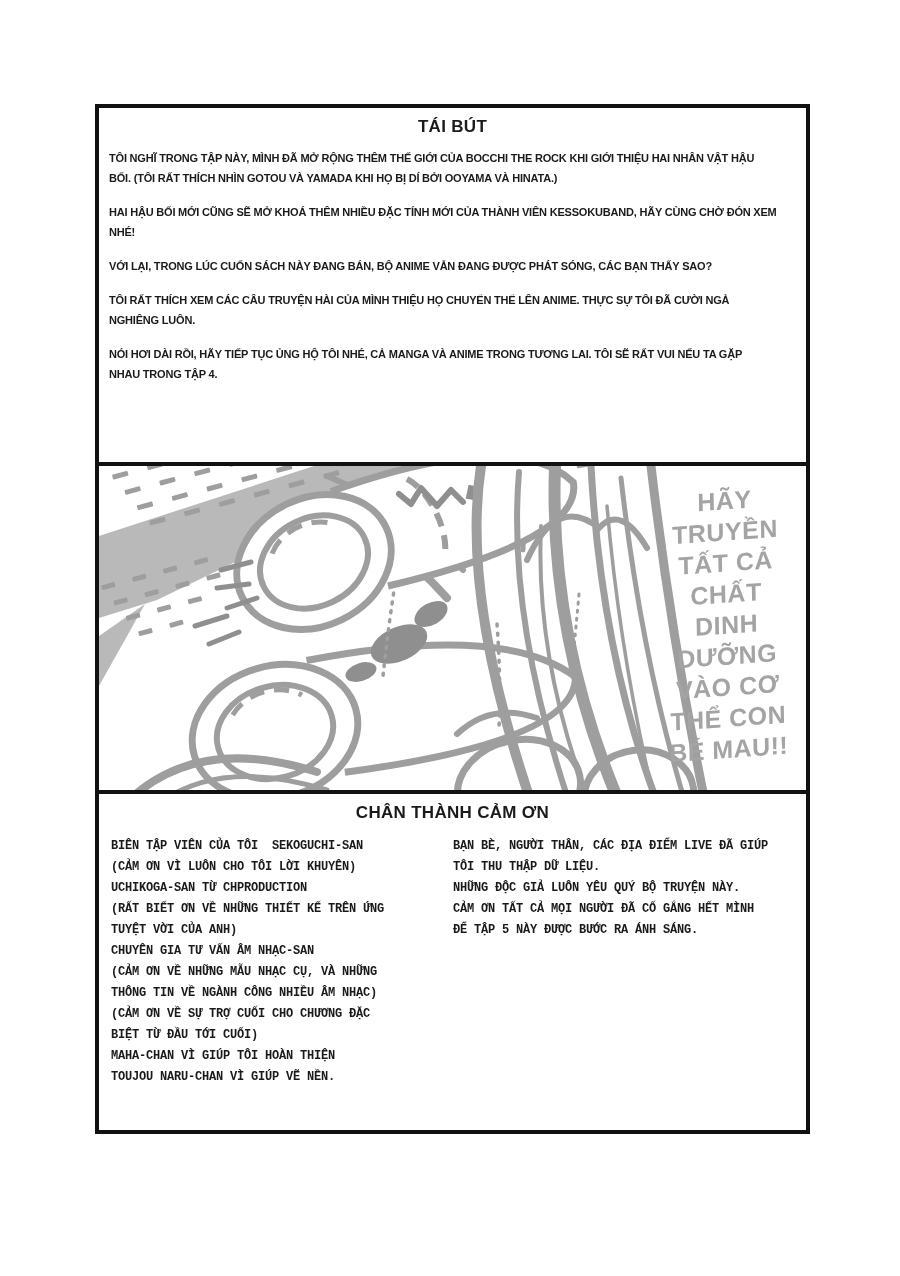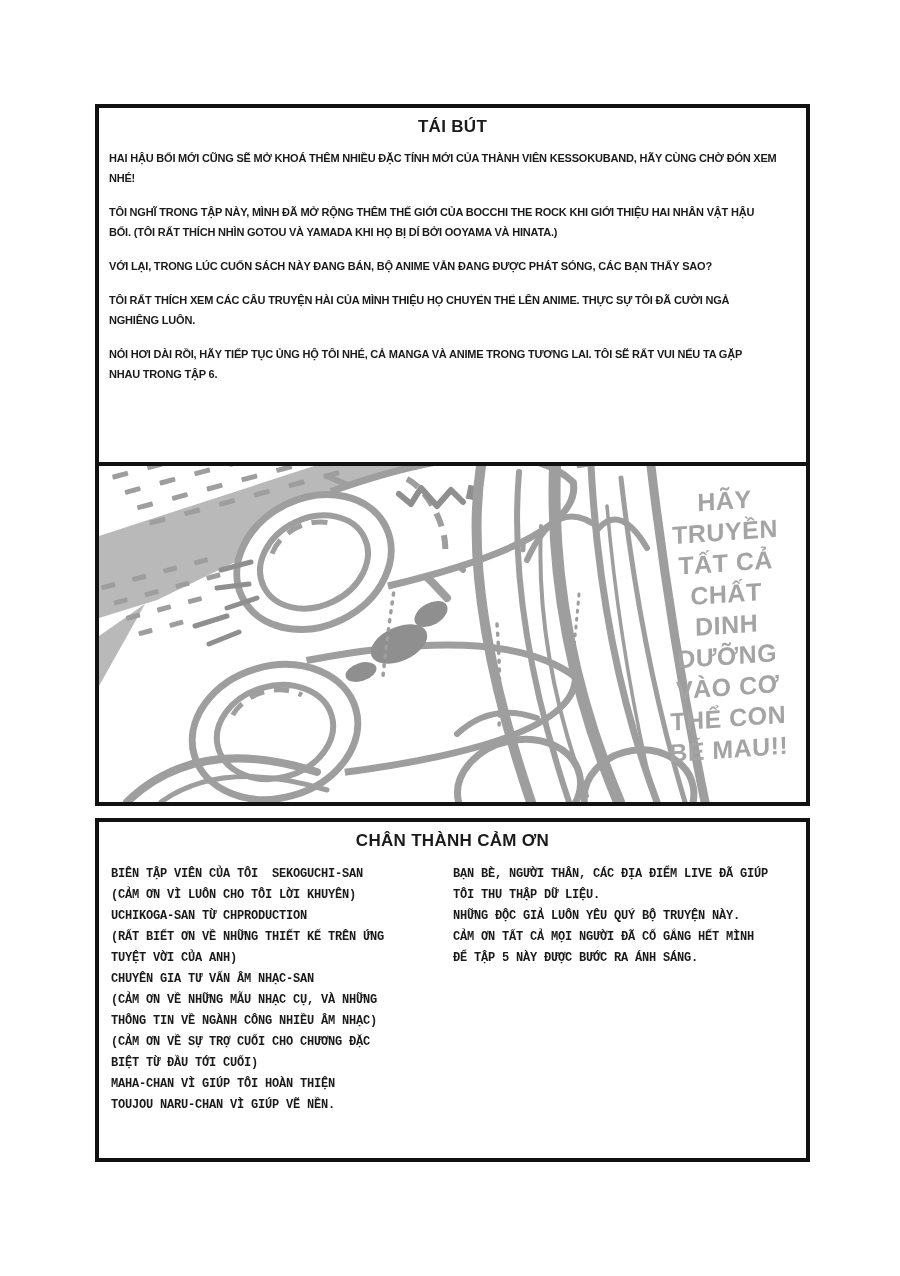--- a/index.html
+++ b/index.html
@@ -7,21 +7,21 @@
     --art-gray:#9e9e9e; --art-gray-light:#b9b9b9; --art-gray-dark:#8f8f8f;
     --caption-gray:#a4a4a4;
   }
   html,body{margin:0;padding:0;}
   body{background:#fff;font-family:"Liberation Sans","DejaVu Sans",sans-serif;}
   .page{position:relative;width:900px;height:1276px;background:var(--page-bg);overflow:hidden;}
   .panel{position:absolute;left:95px;width:715px;border:4px solid var(--border);
          background:#fff;box-sizing:border-box;overflow:hidden;}
   .panel-postscript{top:104px;height:413px;padding:6px 10px;}
   .panel-illustration{top:462px;height:344px;padding:0;}
-  .panel-thanks{top:818px;height:344px;padding:6px 12px;}
+  .panel-thanks{top:790px;height:344px;padding:6px 12px;}
   .box-title{text-align:center;font-weight:bold;font-size:17px;line-height:26px;
              color:var(--text);letter-spacing:0.3px;}
   .panel-postscript .box-title{margin-bottom:8px;}
   .panel-thanks .box-title{margin-bottom:10px;}
   .para-list .para{white-space:pre;font-weight:bold;font-size:11px;line-height:20px;
                    letter-spacing:-0.2px;color:var(--text);margin:0 0 14px 0;}
   .para-list .para:last-child{margin-bottom:0;}
   .columns{display:flex;align-items:flex-start;font-family:Liberation Mono, monospace;}
   .col{font-weight:bold;font-size:12px;line-height:21px;letter-spacing:-0.2px;color:var(--text);}
   .col-left{width:332px;margin-right:10px;flex:none;}
@@ -34,29 +34,29 @@
   .caption .cap-line{white-space:pre;}
 </style>
 </head>
 <body>
 
 <div class="page">
 
   <div class="panel panel-postscript">
     <div class="box-title">TÁI BÚT</div>
     <div class="para-list">
+        <div class="para">TÔI NGHĨ TRONG TẬP NÀY, MÌNH ĐÃ MỞ RỘNG THÊM THẾ GIỚI CỦA BOCCHI THE ROCK KHI GIỚI THIỆU HAI NHÂN VẬT HẬU
+BỐI. (TÔI RẤT THÍCH NHÌN GOTOU VÀ YAMADA KHI HỌ BỊ DÍ BỞI OOYAMA VÀ HINATA.)</div>
         <div class="para">HAI HẬU BỐI MỚI CŨNG SẼ MỞ KHOÁ THÊM NHIỀU ĐẶC TÍNH MỚI CỦA THÀNH VIÊN KESSOKUBAND, HÃY CÙNG CHỜ ĐÓN XEM
 NHÉ!</div>
-        <div class="para">TÔI NGHĨ TRONG TẬP NÀY, MÌNH ĐÃ MỞ RỘNG THÊM THẾ GIỚI CỦA BOCCHI THE ROCK KHI GIỚI THIỆU HAI NHÂN VẬT HẬU
-BỐI. (TÔI RẤT THÍCH NHÌN GOTOU VÀ YAMADA KHI HỌ BỊ DÍ BỞI OOYAMA VÀ HINATA.)</div>
         <div class="para">VỚI LẠI, TRONG LÚC CUỐN SÁCH NÀY ĐANG BÁN, BỘ ANIME VẪN ĐANG ĐƯỢC PHÁT SÓNG, CÁC BẠN THẤY SAO?</div>
         <div class="para">TÔI RẤT THÍCH XEM CÁC CÂU TRUYỆN HÀI CỦA MÌNH THIỆU HỌ CHUYỂN THỂ LÊN ANIME. THỰC SỰ TÔI ĐÃ CƯỜI NGẢ
 NGHIÊNG LUÔN.</div>
         <div class="para">NÓI HƠI DÀI RỒI, HÃY TIẾP TỤC ỦNG HỘ TÔI NHÉ, CẢ MANGA VÀ ANIME TRONG TƯƠNG LAI. TÔI SẼ RẤT VUI NẾU TA GẶP
-NHAU TRONG TẬP 6.</div>
+NHAU TRONG TẬP 4.</div>
       </div>
   </div>
 
   <div class="panel panel-illustration">
     <svg class="art" viewBox="0 0 707 336" preserveAspectRatio="none">
 
       <g>
         <polygon points="0,70 215,0 335,0 58,134 0,152" fill="var(--art-gray-light)"></polygon>
         <polygon points="0,170 46,138 0,220" fill="var(--art-gray-light)"></polygon>
       </g>

